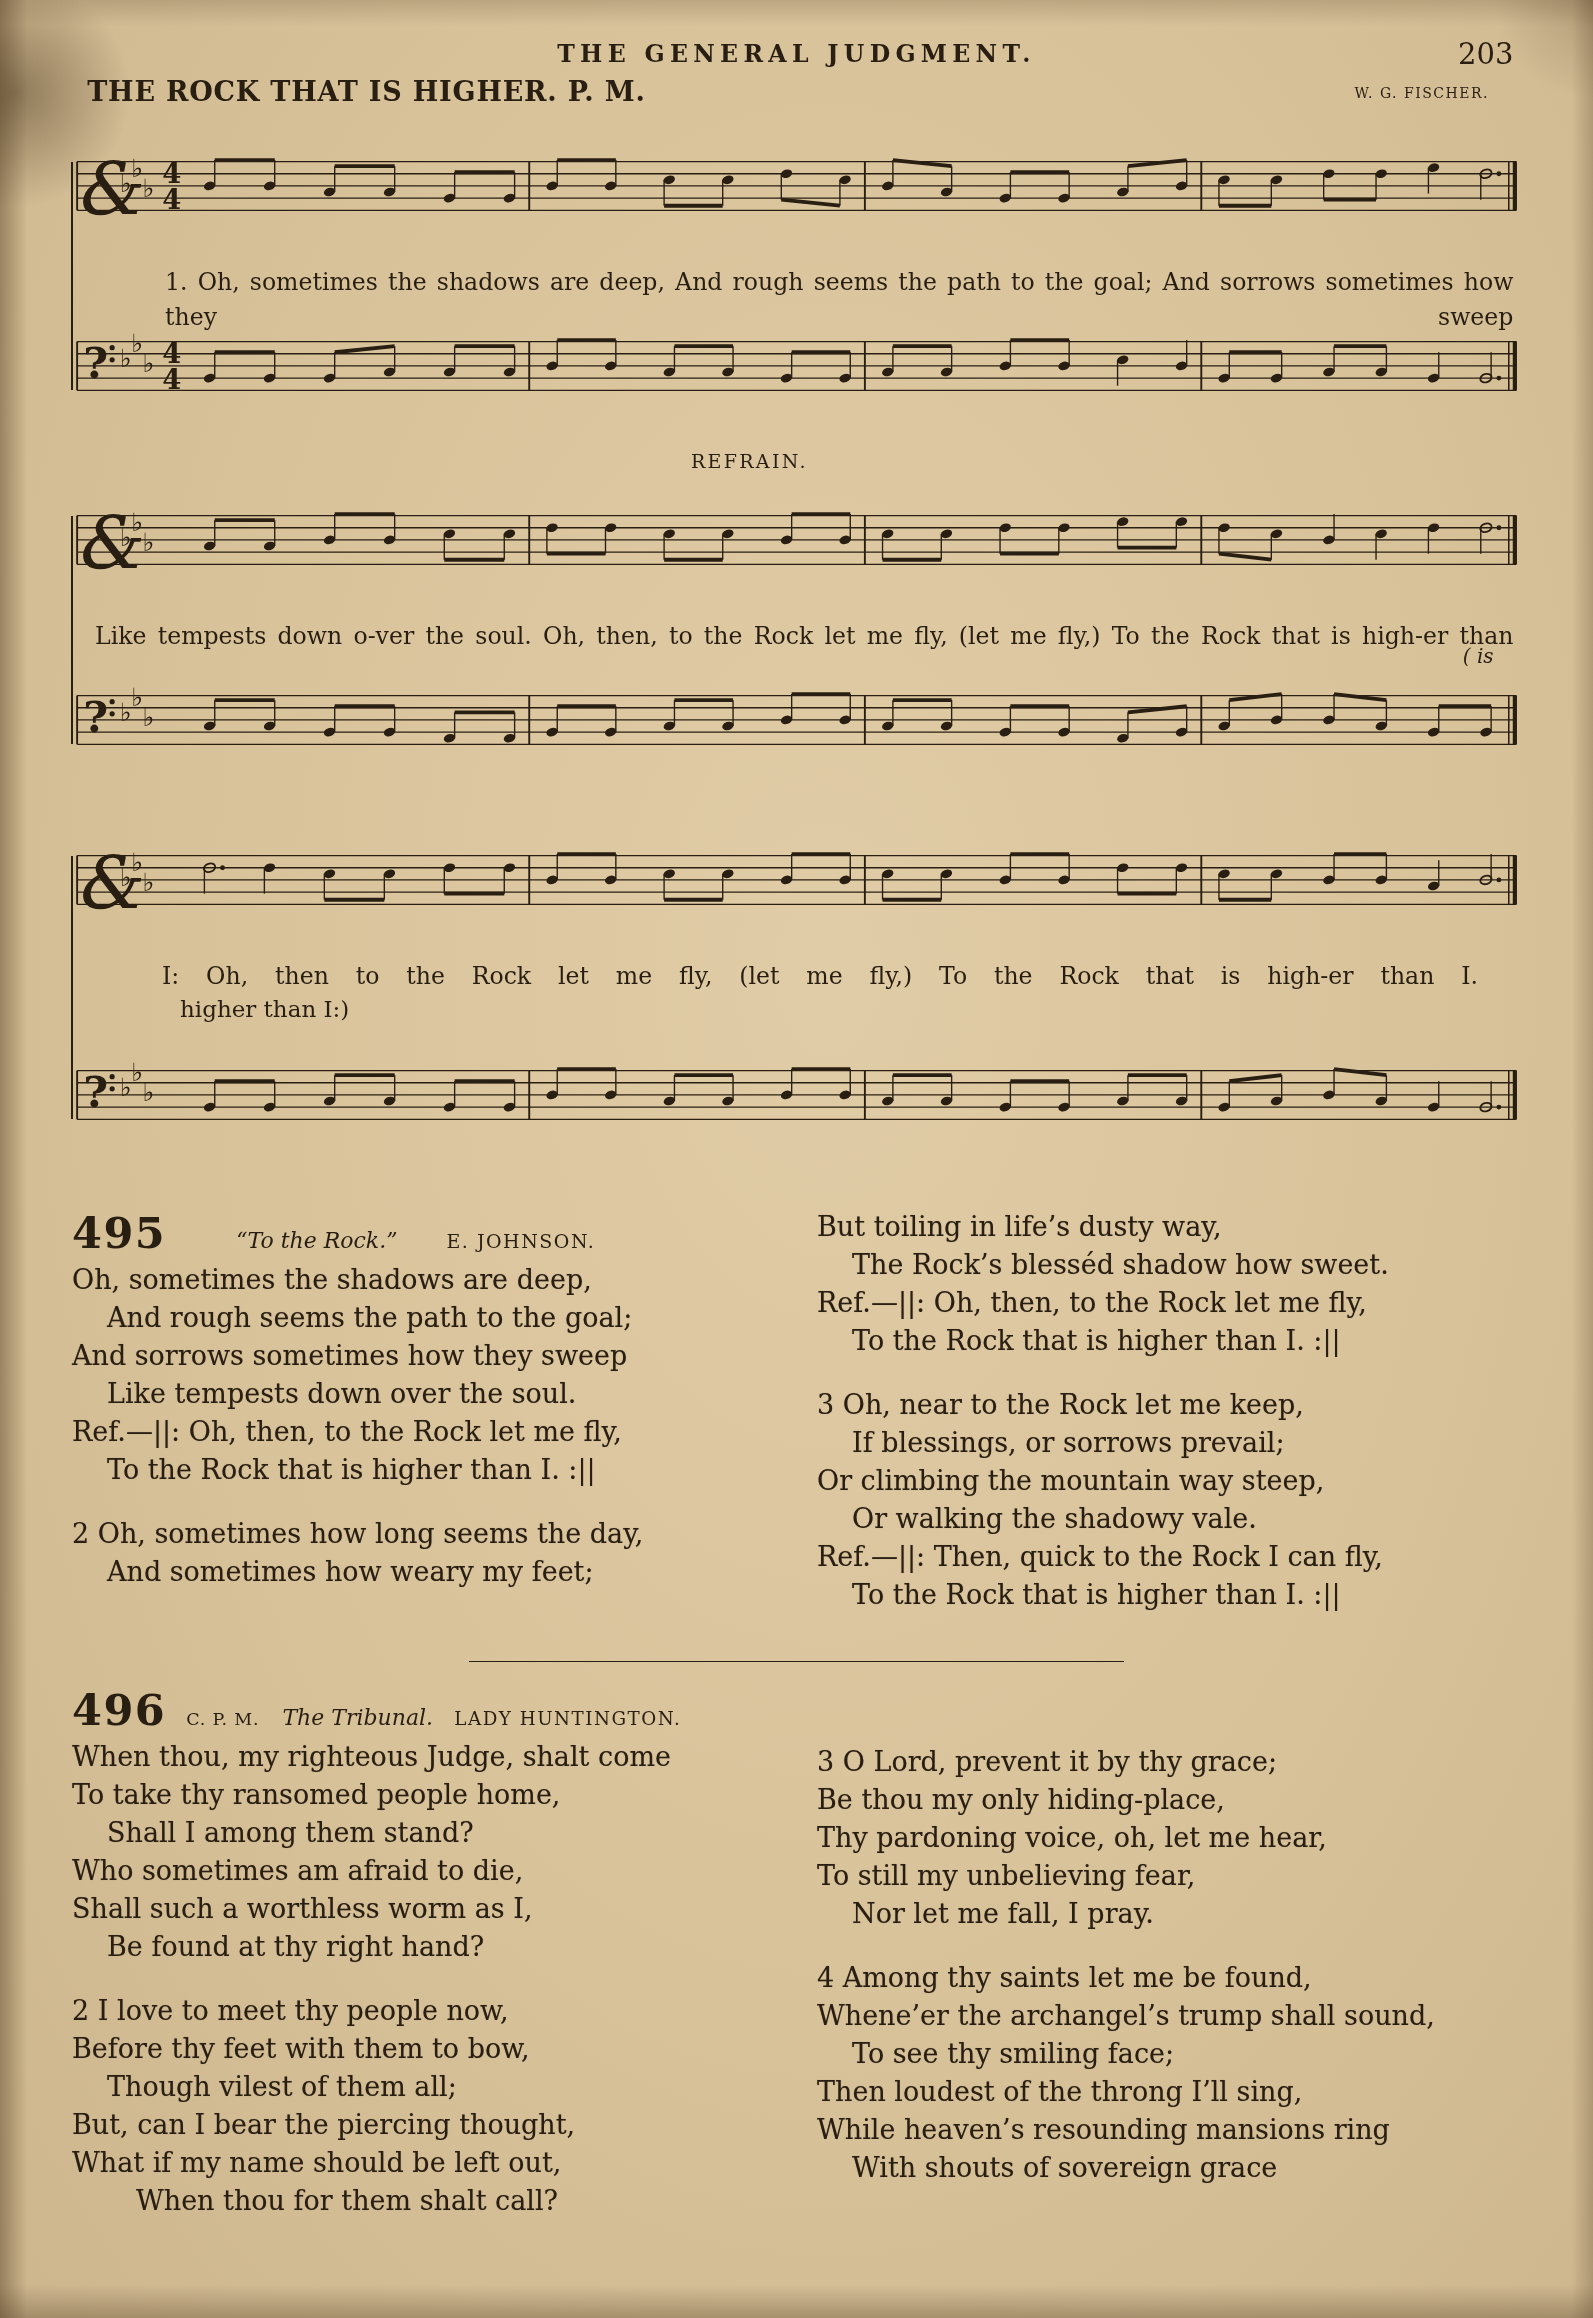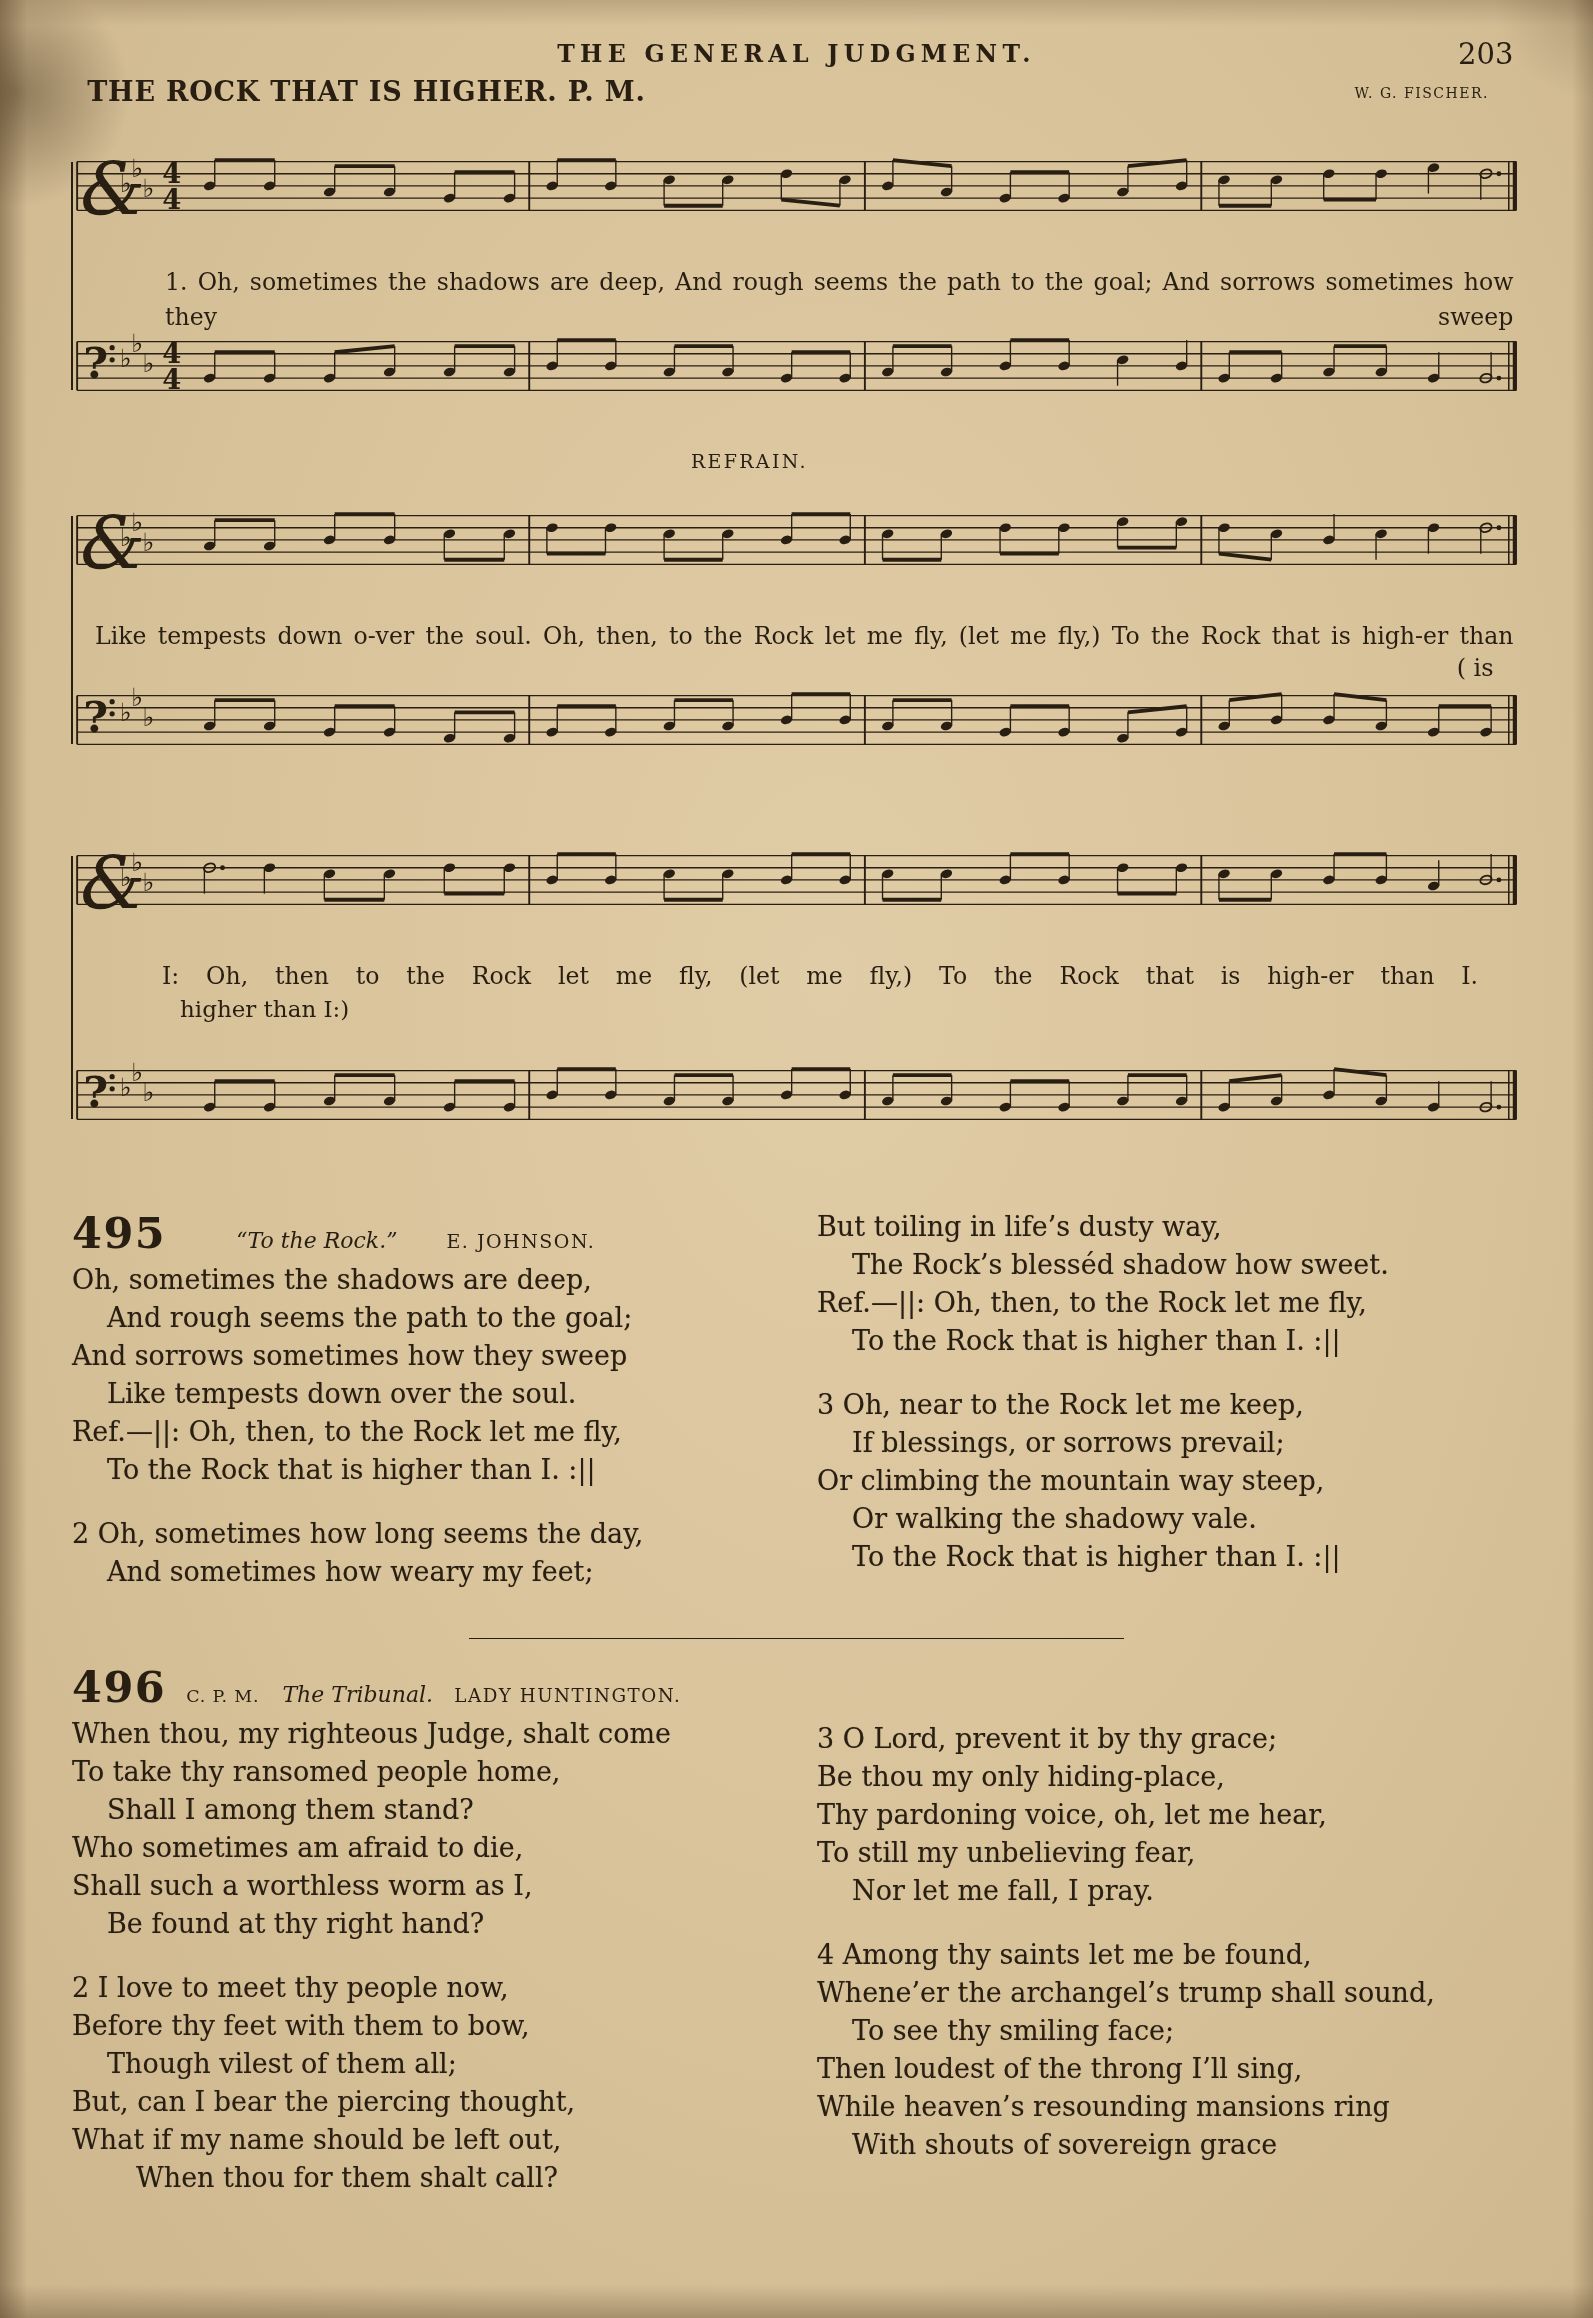--- a/index.html
+++ b/index.html
@@ -35,21 +35,21 @@
   .staff{display:block;width:1448px;height:137px;}
   .mlyric{
     height:43px;box-sizing:border-box;padding-top:6.1px;line-height:35px;
     font-size:23.6px;text-align:justify;text-align-last:justify;
   }
   .ml1{padding-left:93px;padding-right:7.6px;}
   .ml2{padding-left:23px;padding-right:7.6px;}
   .ml3{padding-left:90px;padding-right:43px;}
   .mcarry{height:35px;font-size:23px;padding-left:108px;}
   .refrain{margin:10.7px 0 0 619px;height:26px;font-size:19px;letter-spacing:2.3px;}
-  .catchword{position:absolute;top:178px;right:27.4px;font-size:24px;}
+  .catchword{position:absolute;top:168px;right:27.4px;font-size:20px;font-style:italic;}
   
   .hymns{margin-top:40px;}
   .hymn{display:grid;grid-template-columns:1fr 1fr;column-gap:41px;}
   .h496{margin-top:23px;}
   .hymnhead{display:flex;align-items:baseline;height:53px;}
   .hnum{font-size:43px;font-weight:bold;letter-spacing:1.5px;}
   .h495 .htitle{margin-left:70px;}
   .h495 .hauthor{margin-left:49px;}
   .htitle{font-style:italic;font-size:22px;}
   .hauthor{font-size:19px;letter-spacing:1.5px;}
@@ -595,20 +595,21 @@
               <div class="vline ind0">But toiling in life’s dusty way,</div>
               <div class="vline ind1">The Rock’s blesséd shadow how sweet.</div>
               <div class="vline ind0">Ref.—||: Oh, then, to the Rock let me fly,</div>
               <div class="vline ind1">To the Rock that is higher than I. :||</div>
             </div>
             <div class="stanza">
               <div class="vline ind0">3 Oh, near to the Rock let me keep,</div>
               <div class="vline ind1">If blessings, or sorrows prevail;</div>
               <div class="vline ind0">Or climbing the mountain way steep,</div>
               <div class="vline ind1">Or walking the shadowy vale.</div>
+              <div class="vline ind0">Ref.—||: Then, quick to the Rock I can fly,</div>
               <div class="vline ind1">To the Rock that is higher than I. :||</div>
             </div>
           </div>
       </div>
     </section>
 
     <hr class="divider">
 
     <section class="hymn h496">
       <div class="col">

